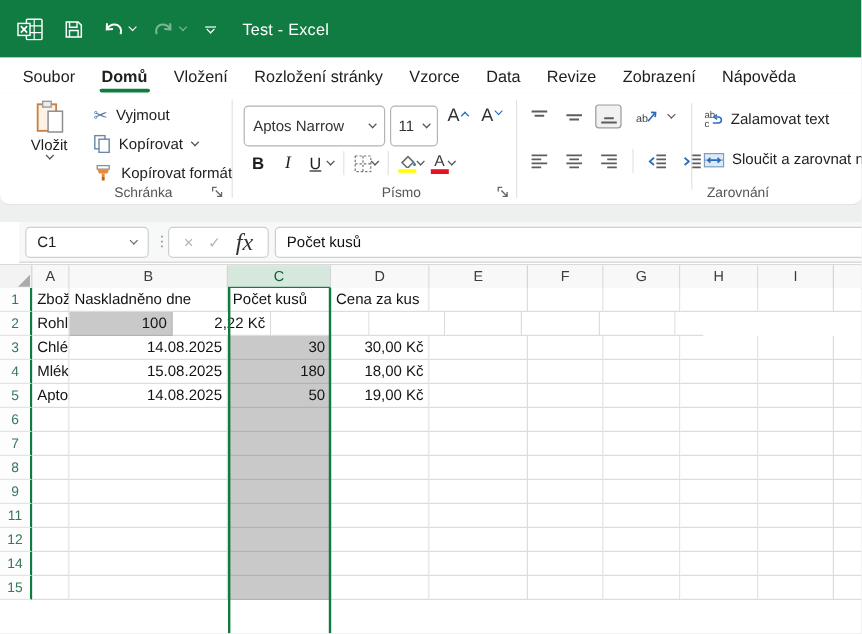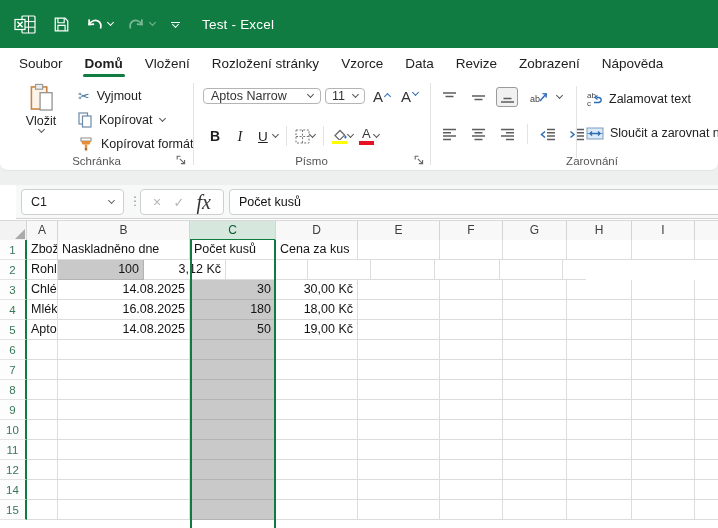--- a/index.html
+++ b/index.html
@@ -29,31 +29,31 @@
   .tab{position:relative;display:flex;align-items:center;padding:0 11px;cursor:default;}
   .tab.active{font-weight:700;}
   .tab.active::after{content:'';position:absolute;left:9px;right:9px;bottom:1px;height:3px;
                      border-radius:3px;background:#107c41;}
 
   
   .ribbon-bg{position:absolute;left:0;top:78px;width:100%;height:107px;background:#eef0f0;}
   .ribbon{position:absolute;left:0;top:78px;width:100%;height:93px;background:#fff;
           border-radius:0 0 8px 8px;border-bottom:1px solid #e2e4e4;font-size:12.5px;color:#1f1f1f;}
   .vsep{position:absolute;top:5px;height:82px;width:0;border-left:1px solid #e3e3e3;}
-  .glabel{position:absolute;bottom:3px;font-size:11.5px;color:#555;text-align:center;}
+  .glabel{position:absolute;bottom:3px;font-size:11.5px;color:#555;text-align:center;margin-left:23px;}
   .launcher{position:absolute;bottom:6px;width:10px;height:10px;}
 
   .paste-btn{position:absolute;left:14px;top:5px;width:54px;display:flex;flex-direction:column;
              align-items:center;gap:2px;}
   .paste-btn .lbl{font-size:12.5px;color:#1f1f1f;}
   .sbtn{position:absolute;left:78px;height:22px;display:flex;align-items:center;gap:7px;
         font-size:12.5px;color:#222;white-space:nowrap;}
   .scissors{color:#47759f;font-size:14px;line-height:1;}
 
-  .combo{position:absolute;height:16px;border:1px solid #b6b4b1;border-radius:4px;background:#fff;
+  .combo{position:absolute;height:34px;border:1px solid #b6b4b1;border-radius:4px;background:#fff;
          display:flex;align-items:center;justify-content:space-between;padding:0 7px;font-size:12.5px;color:#333;}
   .abtn{position:absolute;top:10px;height:24px;display:flex;align-items:flex-start;gap:2px;
         font-size:15px;color:#333;}
   .abtn .chv{border-color:#2b6cb8;margin-top:2px;}
   .abtn .chv.up{transform:rotate(-135deg);margin-top:6px;}
   .fmt-row{position:absolute;left:202px;top:45px;height:26px;display:flex;align-items:center;}
   .fmt-b{font-weight:800;font-size:14px;width:26px;text-align:center;}
   .fmt-i{font-style:italic;font-family:"Liberation Serif",serif;font-size:14.5px;width:24px;text-align:center;}
   .fmt-u{text-decoration:underline;font-size:13.5px;margin-left:6px;}
   .minisep{width:0;height:20px;border-left:1px solid #e3e3e3;margin:0 8px;}
@@ -369,21 +369,21 @@
         <div class="cell c-f"></div>
         <div class="cell c-g"></div>
         <div class="cell c-h"></div>
         <div class="cell c-i"></div>
         <div class="cell c-j"></div>
     </div>
     <div class="row">
       <div class="rh">2</div>
       <div class="cell c-a al">Rohlík</div>
       <div class="cell c-c ar sel">100</div>
-      <div class="cell c-d ar">3,12 Kč</div>
+      <div class="cell c-d ar">2,22 Kč</div>
       <div class="cell c-e"></div>
         <div class="cell c-f"></div>
         <div class="cell c-g"></div>
         <div class="cell c-h"></div>
         <div class="cell c-i"></div>
         <div class="cell c-j"></div>
     </div>
     <div class="row">
       <div class="rh">3</div>
       <div class="cell c-a al">Chléb</div>
@@ -393,21 +393,21 @@
       <div class="cell c-e"></div>
         <div class="cell c-f"></div>
         <div class="cell c-g"></div>
         <div class="cell c-h"></div>
         <div class="cell c-i"></div>
         <div class="cell c-j"></div>
     </div>
     <div class="row">
       <div class="rh">4</div>
       <div class="cell c-a al">Mléko</div>
-      <div class="cell c-b ar">16.08.2025</div>
+      <div class="cell c-b ar">15.08.2025</div>
       <div class="cell c-c ar sel">180</div>
       <div class="cell c-d ar">18,00 Kč</div>
       <div class="cell c-e"></div>
         <div class="cell c-f"></div>
         <div class="cell c-g"></div>
         <div class="cell c-h"></div>
         <div class="cell c-i"></div>
         <div class="cell c-j"></div>
     </div>
     <div class="row">
@@ -473,33 +473,20 @@
       <div class="cell c-c sel"></div>
       <div class="cell c-d"></div>
       <div class="cell c-e"></div>
       <div class="cell c-f"></div>
       <div class="cell c-g"></div>
       <div class="cell c-h"></div>
       <div class="cell c-i"></div>
       <div class="cell c-j"></div>
     </div>
 
-    <div class="row">
-      <div class="rh">10</div>
-      <div class="cell c-a"></div>
-      <div class="cell c-b"></div>
-      <div class="cell c-c sel"></div>
-      <div class="cell c-d"></div>
-      <div class="cell c-e"></div>
-      <div class="cell c-f"></div>
-      <div class="cell c-g"></div>
-      <div class="cell c-h"></div>
-      <div class="cell c-i"></div>
-      <div class="cell c-j"></div>
-    </div>
 
     <div class="row">
       <div class="rh">11</div>
       <div class="cell c-a"></div>
       <div class="cell c-b"></div>
       <div class="cell c-c sel"></div>
       <div class="cell c-d"></div>
       <div class="cell c-e"></div>
       <div class="cell c-f"></div>
       <div class="cell c-g"></div>

